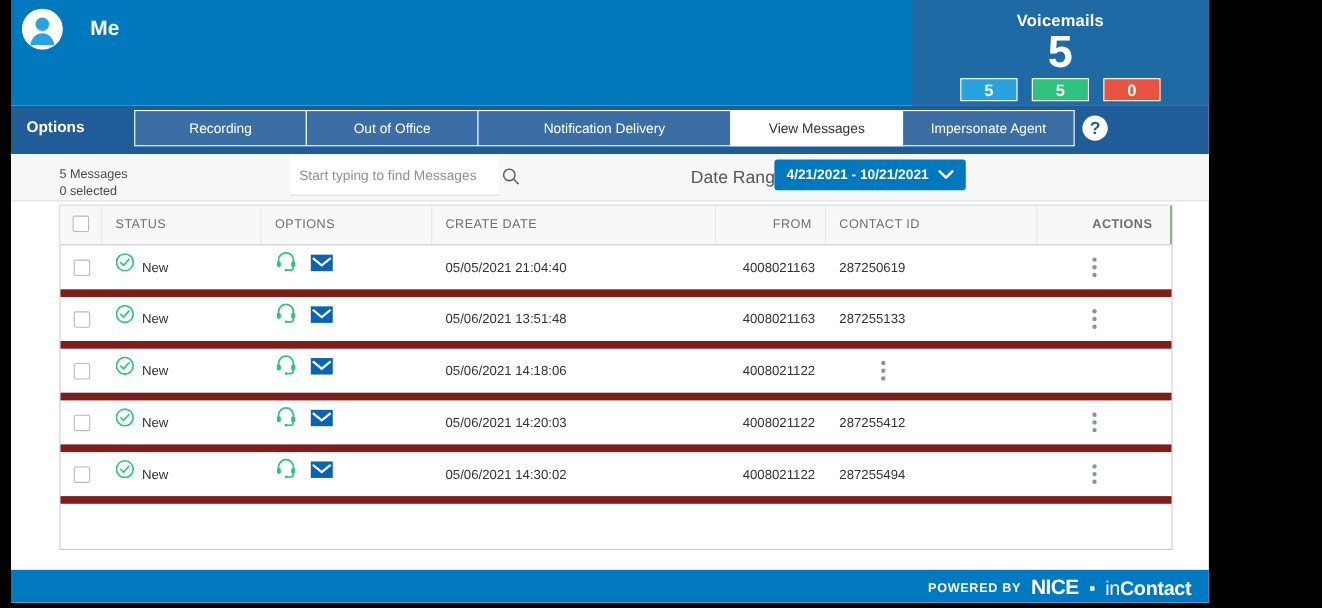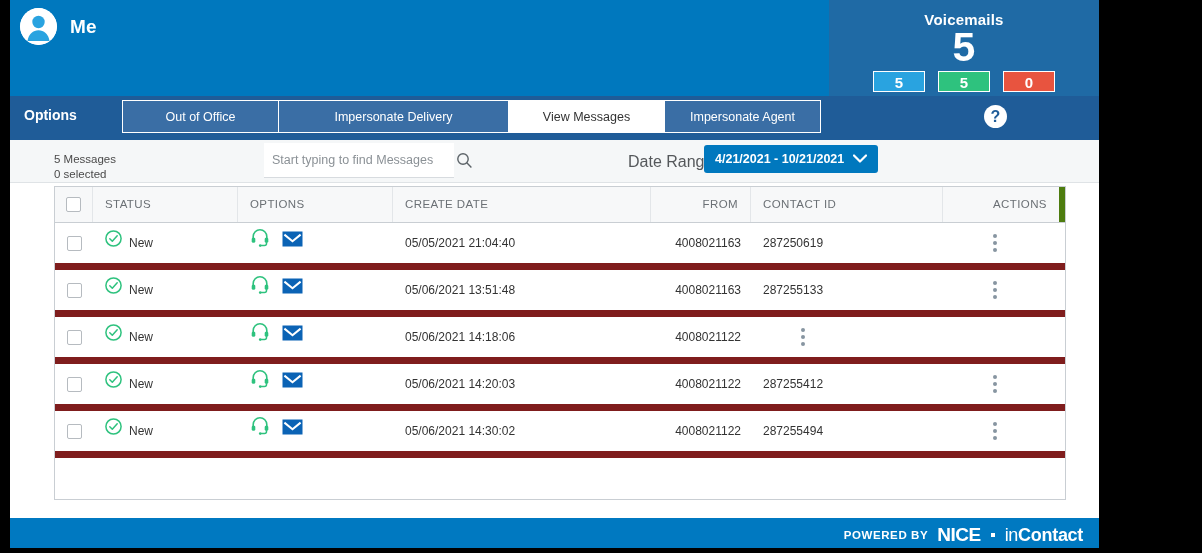--- a/index.html
+++ b/index.html
@@ -30,21 +30,21 @@
     position: relative;
     height: 96px;
     background: #0078be;
   }
   .header-left {
     position: absolute;
     left: 10px;
     top: 8px;
     display: flex;
     align-items: center;
-    gap: 13px;
+    gap: 25px;
   }
   .avatar {
     width: 37px;
     height: 37px;
     border-radius: 50%;
     background: #ffffff;
     display: flex;
     align-items: center;
     justify-content: center;
     overflow: hidden;
@@ -376,22 +376,23 @@
         <div class="vm-badge blue">5</div>
         <div class="vm-badge green">5</div>
         <div class="vm-badge red">0</div>
       </div>
     </div>
   </div>
 
   <div class="tabbar">
     <div class="options-label">Options</div>
     <div class="tabs">
+      <div class="tab w-recording">Recording</div>
       <div class="tab w-ooo">Out of Office</div>
-      <div class="tab w-notif">Impersonate Delivery</div>
+      <div class="tab w-notif">Notification Delivery</div>
       <div class="tab w-view active">View Messages</div>
       <div class="tab w-imp">Impersonate Agent</div>
     </div>
     <div class="help-icon">
       <svg width="25" height="25" viewBox="0 0 25 25">
         <circle cx="12.5" cy="12.5" r="11.5" fill="#ffffff"></circle>
         <text x="12.5" y="18" text-anchor="middle" font-size="16" font-weight="bold" fill="#1f5c98" font-family="Liberation Sans, sans-serif">?</text>
       </svg>
     </div>
   </div>
@@ -426,21 +427,21 @@
   <div class="table-wrap">
     <div class="thead">
       <div class="th c-check">
         <span class="chk"></span>
       </div>
       <div class="th c-status">STATUS</div>
       <div class="th c-options">OPTIONS</div>
       <div class="th c-date">CREATE DATE</div>
       <div class="th c-from" style="padding-right:12px;">FROM</div>
       <div class="th c-contact">CONTACT ID</div>
-      <div class="th c-actions" style="border-right:6px solid #4d7c0f;">ACTIONS</div>
+      <div class="th c-actions" style="border-right:1px solid #4d7c0f;font-weight:bold;">ACTIONS</div>
     </div>
 
     <div class="row">
       <div class="td c-check">
         <span class="chk"></span>
       </div>
       <div class="td c-status">
         <div class="status-cell">
           <span>
             <svg width="17" height="17" viewBox="0 0 17 17">

